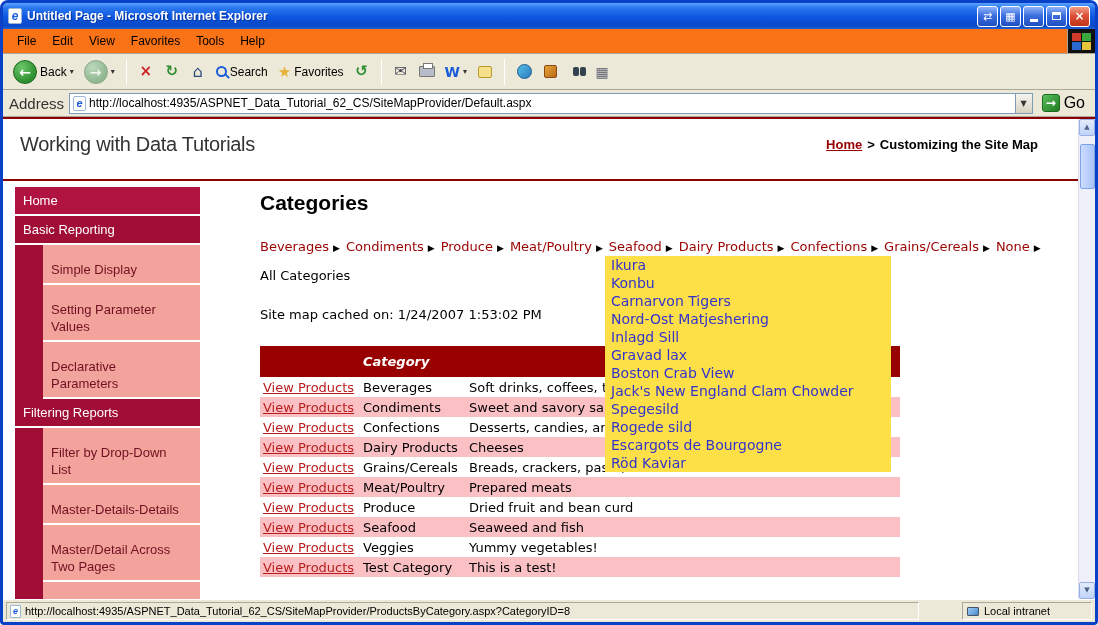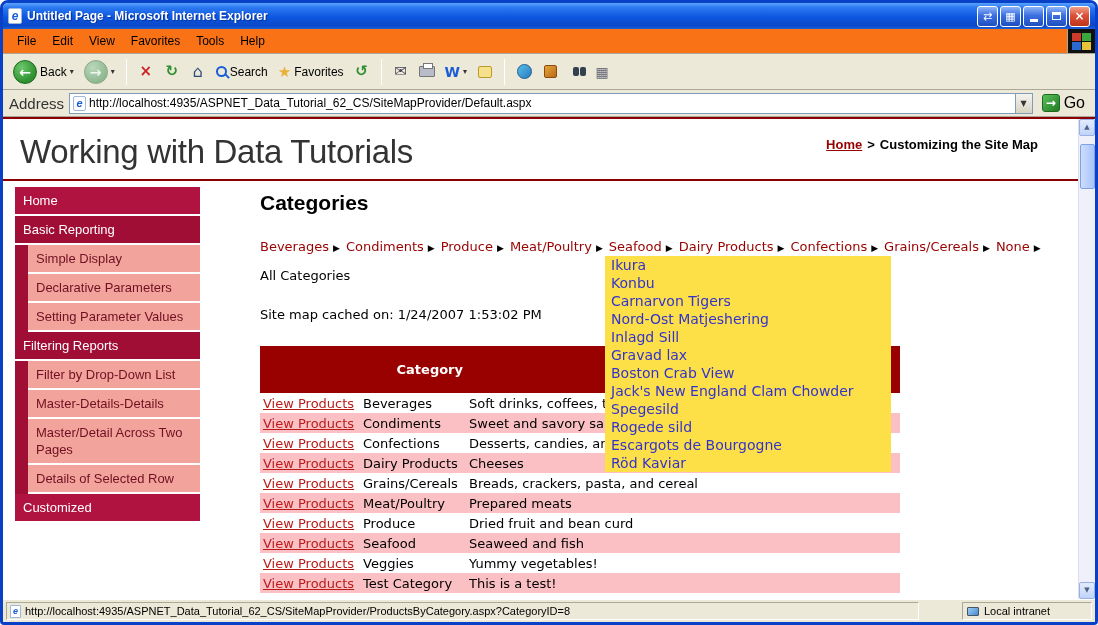--- a/index.html
+++ b/index.html
@@ -97,54 +97,54 @@
   .addr-drop { width:17px; height:19px; background:linear-gradient(180deg,#F4F3EE,#D8D4C4); border-left:1px solid #7F9DB9; display:grid; place-items:center; font-size:8px; color:#333; cursor:pointer; }
   .go-button { display:flex; align-items:center; gap:4px; padding:1px 4px; cursor:pointer; }
   .go-icon { width:18px; height:18px; background:linear-gradient(135deg,#5CC05C,#1F7A22); border:1px solid #1A6A1E; border-radius:3px; color:#fff; display:grid; place-items:center; font-size:12px; font-weight:bold; line-height:1; }
   .go-label { font-size:16px; color:#000; }
 
   
   .page { flex:1; display:flex; border-top:2px solid #8B0000; background:#fff; min-height:0; }
   .page-inner { flex:1; min-width:0; overflow:hidden; }
 
   .banner { height:62px; border-bottom:2px solid #8B0000; position:relative; }
-  .banner h1 { font-size:33px; font-weight:400; color:#333; padding:14px 0 0 17px; letter-spacing:-0.3px; }
+  .banner h1 { font-size:20px; font-weight:400; color:#333; padding:14px 0 0 17px; letter-spacing:-0.3px; }
   .breadcrumb { position:absolute; right:40px; top:18px; font-size:13px; font-weight:bold; color:#000; }
   .breadcrumb a { color:#990000; text-decoration:underline; cursor:pointer; }
   .crumb-sep { margin:0 5px; }
 
   .content { display:flex; padding:6px 0 0 12px; }
 
   
   .sidebar { width:185px; flex:0 0 185px; background:#A00D35; align-self:flex-start; }
   .side-top, .side-section {
     background:#B01340; color:#fff; font-size:13px; padding:5px 8px;
     border-bottom:2px solid #fff; cursor:pointer; line-height:17px;
   }
   .side-section { background:#A00D35; }
   .side-sub {
-    margin-left:13px; background:#F2A39C; color:#701022; font-size:13px;
-    padding:5px 14px 5px 8px; border-bottom:2px solid #fff; cursor:pointer; line-height:17px;
+    margin-left:28px; background:#F2A39C; color:#701022; font-size:13px;
+    padding:16px 14px 5px 8px; border-bottom:2px solid #fff; cursor:pointer; line-height:17px;
   }
 
   
   .main { margin-left:60px; flex:1; min-width:0; position:relative; font-family:"DejaVu Sans",sans-serif; }
   .main h2 { font-size:21px; font-weight:700; color:#000; margin:4px 0 24px; font-family:"Liberation Sans",sans-serif; }
 
   .navmenu { font-size:13px; white-space:nowrap; }
   .nav-link { color:#990000; cursor:pointer; }
   .nav-arrow { font-size:9px; color:#000; margin:0 6px 0 4px; }
 
   .below { position:relative; margin-top:14px; }
   .all-cats { font-size:13px; color:#000; }
   .cache-note { font-size:13px; color:#000; margin-top:24px; }
 
   table.cats { border-collapse:collapse; table-layout:fixed; width:640px; margin-top:24px; font-size:13px; }
   table.cats col.c1{width:100px} table.cats col.c2{width:106px} table.cats col.c3{width:434px}
-  table.cats th { background:#990000; color:#fff; font-weight:bold; height:20px; text-align:right; padding:16px 3px; }
+  table.cats th { background:#990000; color:#fff; font-weight:bold; height:20px; text-align:left; padding:8px 3px;font-style:italic; }
   table.cats td { height:20px; padding:0 3px; white-space:nowrap; vertical-align:middle; }
   table.cats tr.alt td { background:#FBC0C4; }
   td.desc span { display:block; white-space:nowrap; overflow:hidden; }
   .vp-link { color:#b91c1c; text-decoration:underline; cursor:pointer; }
 
   .dropdown {
     position:absolute; top:-12px; left:345px; width:286px; background:#fde047; z-index:10;
   }
   .dropdown-item {
     height:18px; line-height:18px; font-size:14px; color:#3333CC; padding-left:6px;
@@ -282,22 +282,22 @@
           <a>Home</a><span class="crumb-sep">&gt;</span><span>Customizing the Site Map</span>
         </div>
       </div>
 
       <div class="content">
 
         <div class="sidebar">
           <div class="side-top">Home</div>
           <div class="side-section">Basic Reporting</div>
           <div class="side-sub">Simple Display</div>
+          <div class="side-sub">Setting Parameter Values</div>
           <div class="side-sub">Declarative Parameters</div>
-          <div class="side-sub">Setting Parameter Values</div>
           <div class="side-section">Filtering Reports</div>
           <div class="side-sub">Filter by Drop-Down List</div>
           <div class="side-sub">Master-Details-Details</div>
           <div class="side-sub">Master/Detail Across Two Pages</div>
           <div class="side-sub">Details of Selected Row</div>
           <div class="side-top">Customized</div>
         </div>
 
         <div class="main">
           <h2>Categories</h2>

